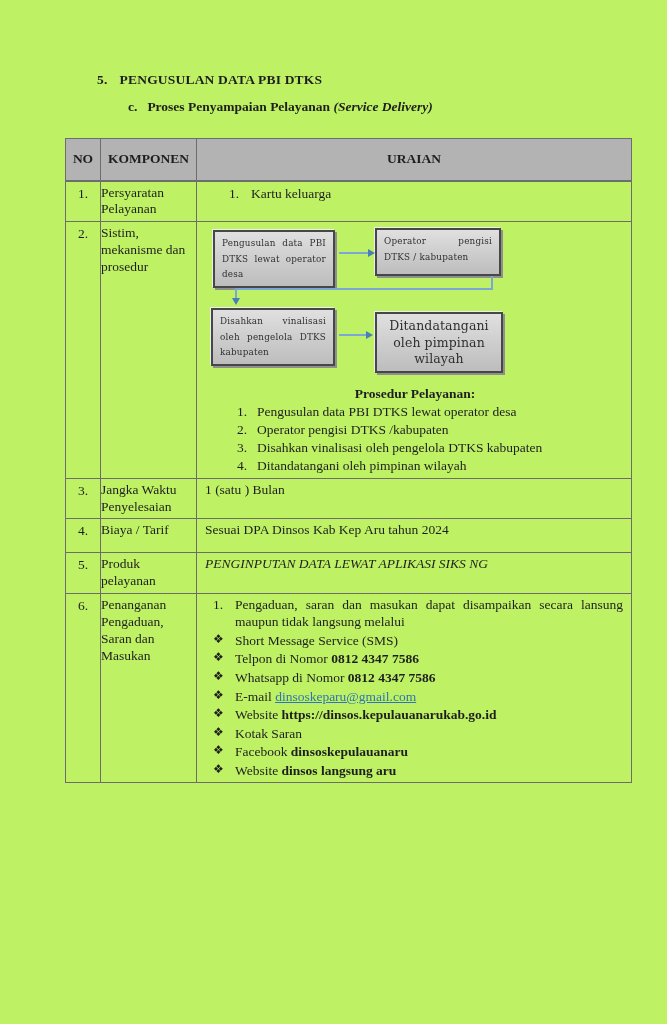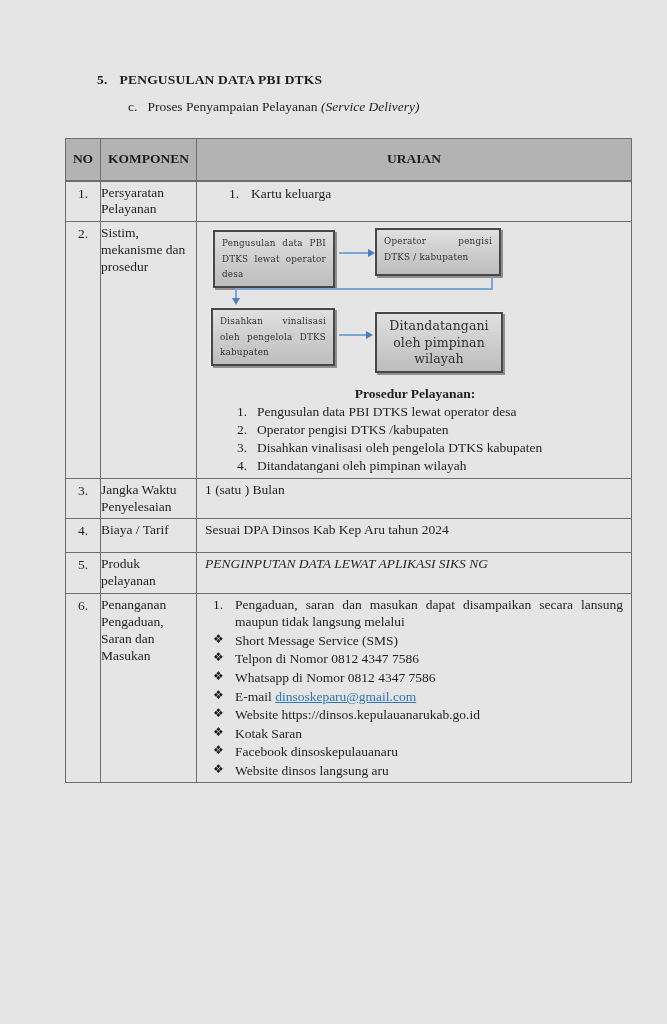--- a/index.html
+++ b/index.html
@@ -6,32 +6,32 @@
   html, body { background: #ffffff; }
   body {
     width: 667px; height: 1024px;
     font-family: "Liberation Serif", serif;
     color: #1e1e1e;
     position: relative;
     overflow: hidden;
   }
   .page {
     position: absolute; inset: 0;
-    background: #e5e5e5;
+    background: #bef264;
   }
 
   
   .doc-title {
     position: absolute; left: 97px; top: 72px;
     font-size: 13.5px; font-weight: bold; letter-spacing: 0.2px;
   }
   .doc-title .num { margin-right: 12px; }
   .doc-subtitle {
     position: absolute; left: 128px; top: 99px;
-    font-size: 13.5px; font-weight: normal;
+    font-size: 13.5px; font-weight: bold;
   }
   .doc-subtitle .letter { margin-right: 10px; }
   .doc-subtitle .it { font-style: italic; }
 
   
   table.main-table {
     position: absolute; left: 65px; top: 138px;
     width: 566px;
     border-collapse: collapse;
     table-layout: fixed;
@@ -104,21 +104,21 @@
   .intro-item { position: relative; padding-left: 30px; text-align: justify; }
   .intro-item .n { position: absolute; left: 8px; top: 0; }
   .bullet-list { list-style: none; margin-top: 1px; }
   .bullet-list li {
     position: relative; padding-left: 30px; line-height: 1.3; margin-top: 1px;
   }
   .bullet-list .glyph {
     position: absolute; left: 8px; top: 0; font-size: 12px;
     font-family: "DejaVu Sans", sans-serif;
   }
-  .b { font-weight: normal; }
+  .b { font-weight: bold; }
   a.email-link { color: #2e75b6; text-decoration: underline; cursor: pointer; }
 </style>
 </head>
 <body>
 
 <div class="page">
 
   <div class="doc-title">
     <span class="num">5.</span><span>PENGUSULAN DATA PBI DTKS</span>
   </div>

